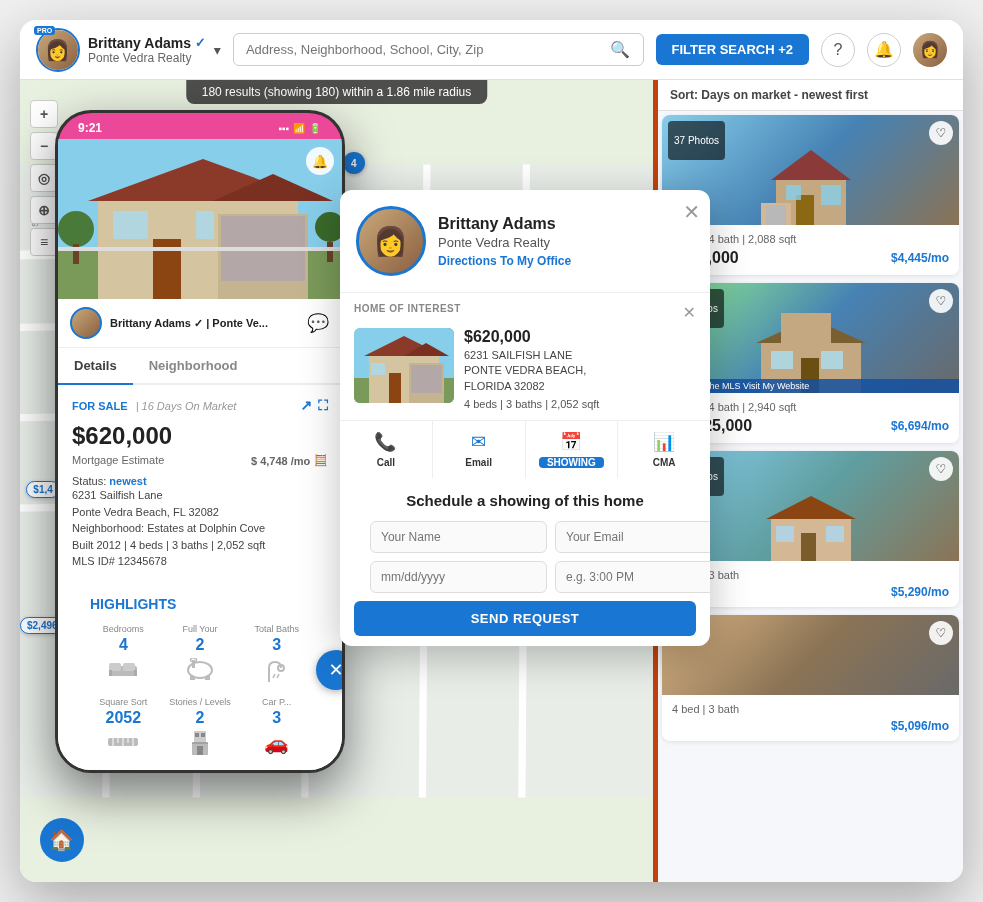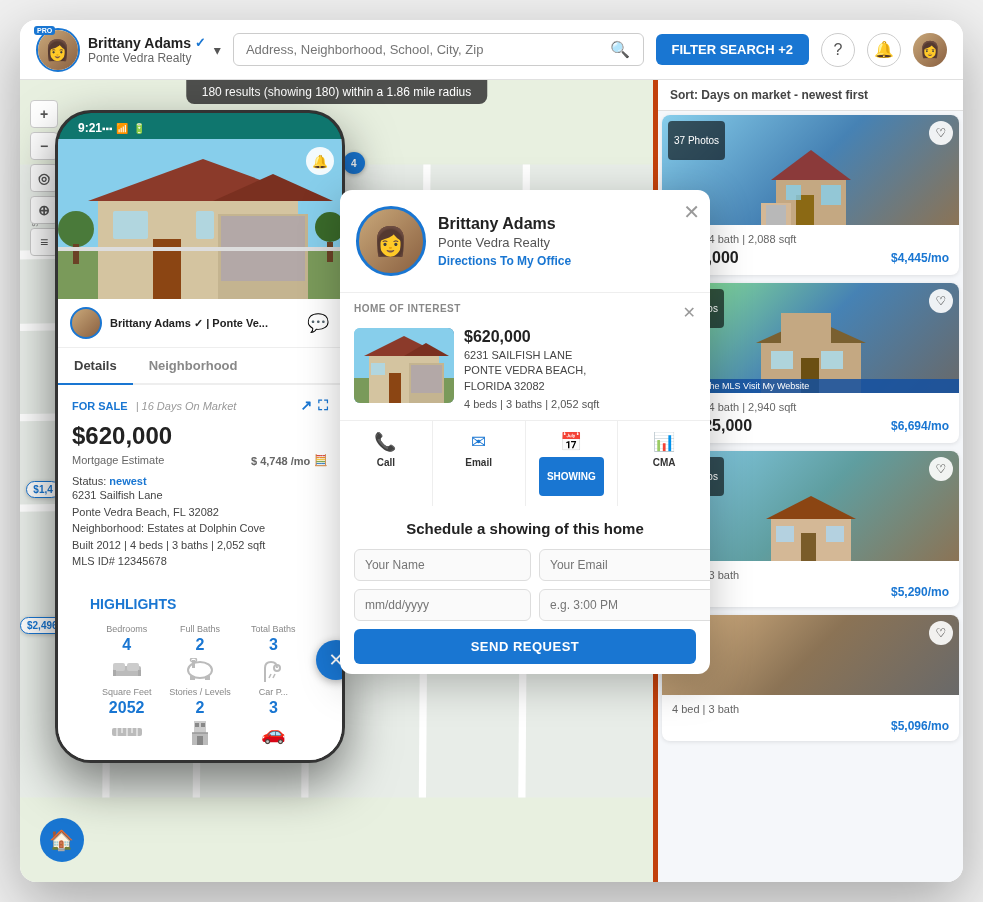--- a/index.html
+++ b/index.html
@@ -406,23 +406,24 @@
       width: 290px;
       background: #1a1a1a;
       border-radius: 36px;
       box-shadow: 0 20px 50px rgba(0,0,0,0.5);
       overflow: hidden;
       z-index: 50;
       border: 3px solid #333;
     }
 
     .phone-status-bar {
-      background: #0f766e;
+      background: #ec4899;
       color: white;
       display: flex;
+      justify-content: space-between;
       align-items: center;
       padding: 8px 20px 4px;
       font-size: 12px;
       font-weight: 600;
     }
 
     .phone-status-icons {
       display: flex;
       gap: 4px;
       align-items: center;
@@ -589,21 +590,21 @@
     .highlights-title {
       font-size: 14px;
       font-weight: 800;
       color: #1976D2;
       margin-bottom: 12px;
     }
 
     .highlights-grid {
       display: grid;
       grid-template-columns: repeat(3, 1fr);
-      gap: 0;
+      gap: 10px;
     }
 
     .highlight-item {
       display: flex;
       flex-direction: column;
       align-items: center;
       gap: 2px;
     }
 
     .highlight-label {
@@ -804,41 +805,42 @@
     }
 
     .contact-action-btn.showing-btn {
       background: none;
     }
 
     .showing-label {
       background: #1976D2;
       color: white;
       border-radius: 4px;
-      padding: 14px 8px;
+      padding: 0 8px;
       font-size: 10px;
       font-weight: 700;
     }
 
     .schedule-section {
       padding: 14px 14px 10px;
     }
 
     .schedule-title {
       font-size: 15px;
       font-weight: 700;
       color: #222;
       text-align: center;
       margin-bottom: 12px;
     }
 
     .schedule-form-row {
       display: flex;
       gap: 8px;
       margin-bottom: 8px;
+      margin-left: 16px;
     }
 
     .schedule-input {
       flex: 1;
       border: 1.5px solid #ddd;
       border-radius: 6px;
       padding: 8px 10px;
       font-size: 12px;
       color: #aaa;
       background: #fafafa;
@@ -1172,21 +1174,21 @@
             <svg width="28" height="18" viewBox="0 0 28 18">
                 <rect x="0" y="8" width="28" height="10" fill="#bbb" rx="2"></rect>
                 <rect x="0" y="5" width="12" height="8" fill="#ccc" rx="2"></rect>
                 <rect x="14" y="5" width="12" height="8" fill="#ccc" rx="2"></rect>
                 <rect x="0" y="12" width="3" height="6" fill="#aaa"></rect>
                 <rect x="25" y="12" width="3" height="6" fill="#aaa"></rect>
               </svg>
           </div>
         </div>
         <div class="highlight-item">
-          <div class="highlight-label">Full Baths</div>
+          <div class="highlight-label">Full Your</div>
           <div class="highlight-value">2</div>
           <div class="highlight-icon">
             <svg width="28" height="22" viewBox="0 0 28 22">
                 <ellipse cx="14" cy="12" rx="12" ry="8" fill="none" stroke="#bbb" stroke-width="2"></ellipse>
                 <rect x="6" y="2" width="3" height="8" fill="#bbb"></rect>
                 <ellipse cx="7.5" cy="2" rx="3" ry="2" fill="none" stroke="#bbb" stroke-width="1.5"></ellipse>
                 <rect x="4" y="18" width="5" height="4" fill="#bbb"></rect>
                 <rect x="19" y="18" width="5" height="4" fill="#bbb"></rect>
               </svg>
           </div>
@@ -1198,21 +1200,21 @@
             <svg width="24" height="24" viewBox="0 0 24 24">
                 <path d="M4 20 L4 10 Q4 4 10 4 Q16 4 16 10" fill="none" stroke="#bbb" stroke-width="2"></path>
                 <circle cx="16" cy="10" r="3" fill="none" stroke="#bbb" stroke-width="2"></circle>
                 <line x1="4" y1="20" x2="4" y2="24" stroke="#bbb" stroke-width="2"></line>
                 <line x1="10" y1="16" x2="8" y2="20" stroke="#bbb" stroke-width="1.5"></line>
                 <line x1="14" y1="16" x2="12" y2="20" stroke="#bbb" stroke-width="1.5"></line>
               </svg>
           </div>
         </div>
         <div class="highlight-item">
-          <div class="highlight-label">Square Feet</div>
+          <div class="highlight-label">Square Sort</div>
           <div class="highlight-value">2052</div>
           <div class="highlight-icon">
             <svg width="30" height="14" viewBox="0 0 30 14">
                 <rect x="0" y="3" width="30" height="8" fill="#bbb" rx="2"></rect>
                 <line x1="5" y1="3" x2="5" y2="11" stroke="white" stroke-width="1"></line>
                 <line x1="10" y1="3" x2="10" y2="8" stroke="white" stroke-width="1"></line>
                 <line x1="15" y1="3" x2="15" y2="11" stroke="white" stroke-width="1"></line>
                 <line x1="20" y1="3" x2="20" y2="8" stroke="white" stroke-width="1"></line>
                 <line x1="25" y1="3" x2="25" y2="11" stroke="white" stroke-width="1"></line>
               </svg>

